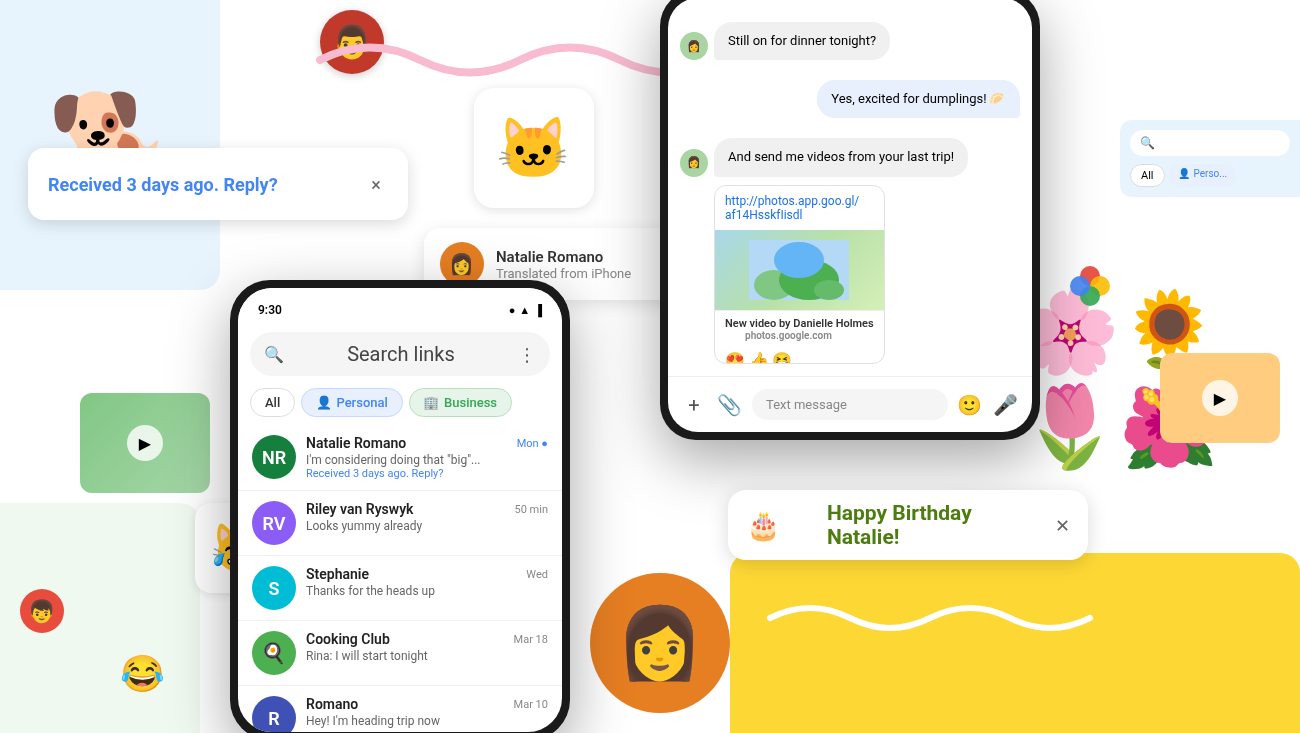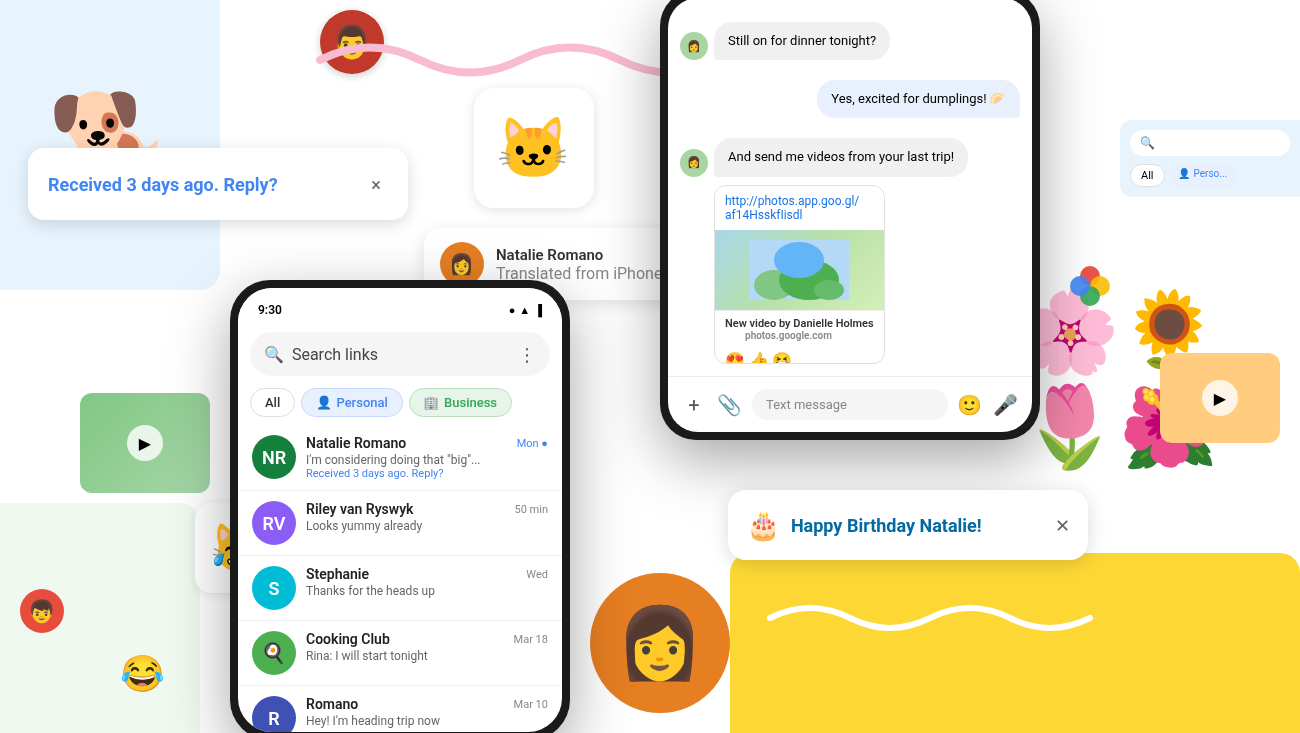--- a/index.html
+++ b/index.html
@@ -72,21 +72,21 @@
     }
     .contact-info {
       flex: 1;
     }
     .contact-name {
       font-size: 15px;
       font-weight: 600;
       color: #333;
     }
     .contact-sub {
-      font-size: 16px;
+      font-size: 13px;
       color: #888;
     }
 
     
     .phone-mockup {
       position: absolute;
       top: 280px;
       left: 230px;
       width: 340px;
       height: 460px;
@@ -128,22 +128,23 @@
       height: 44px;
       background: #f5f5f5;
       border-radius: 22px;
       display: flex;
       align-items: center;
       padding: 0 14px;
       gap: 8px;
     }
     .search-bar-text {
       flex: 1;
-      font-size: 16px;
+      font-size: 20px;
       color: #444;
+      text-align: center;
     }
     .search-more-icon {
       font-size: 18px;
       color: #555;
     }
 
     
     .filter-tabs {
       display: flex;
       gap: 6px;
@@ -347,24 +348,25 @@
       background: white;
       border-radius: 18px;
       box-shadow: 0 4px 20px rgba(0,0,0,0.15);
       display: flex;
       align-items: center;
       padding: 0 18px;
       gap: 10px;
       z-index: 12;
     }
     .birthday-text {
-      font-size: 18px;
+      font-size: 21px;
       font-weight: 700;
-      color: #0369a1;
+      color: #4d7c0f;
       flex: 1;
+      margin-left: 36px;
     }
 
     
     .google-photos-icon {
       position: absolute;
       top: 264px;
       right: 188px;
       font-size: 36px;
       z-index: 5;
     }

